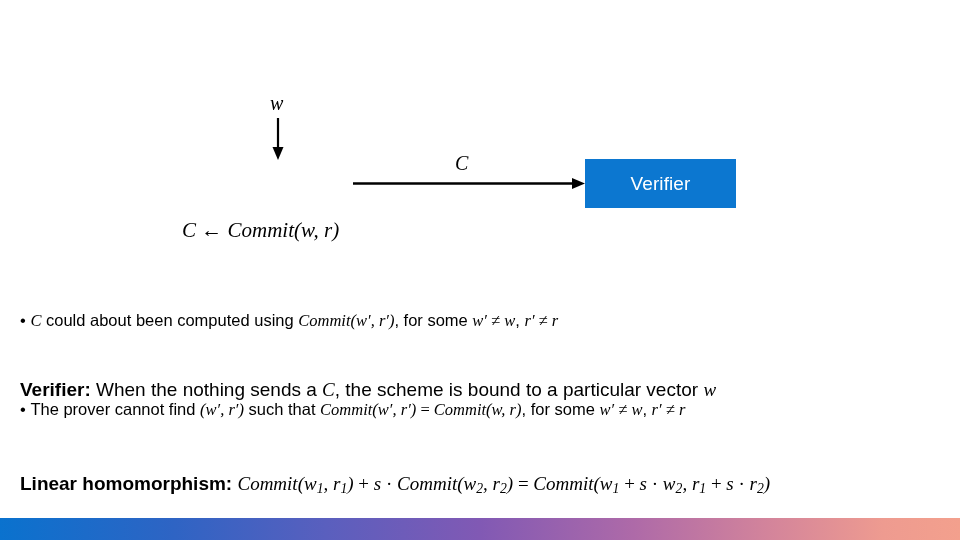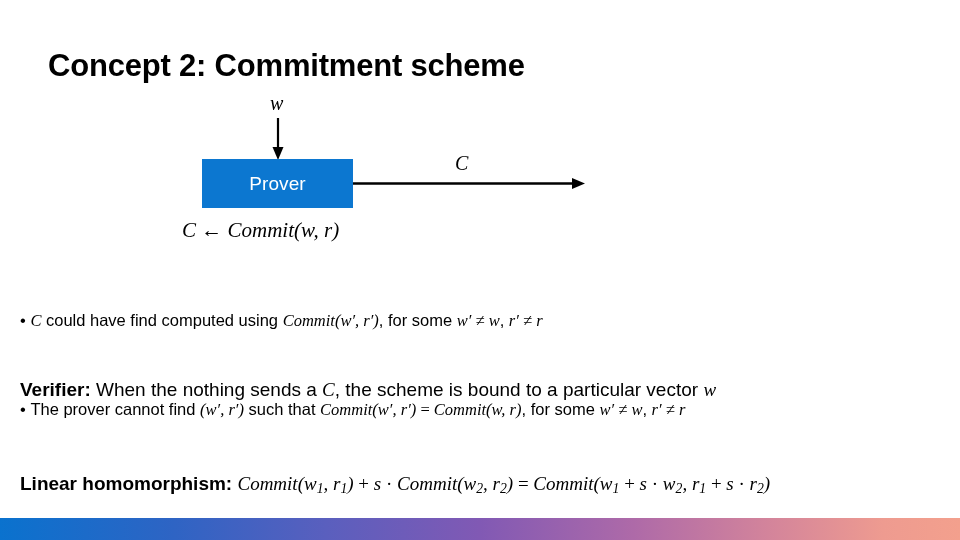--- a/index.html
+++ b/index.html
@@ -124,49 +124,48 @@
       #D3849B 80%,
       #EE9B90 92%,
       #F3A08D 100%);
   }
 </style>
 </head>
 <body>
 
 <div class="slide">
 
-  <div class="slide-title">Concept 2: Commitment scheme</div>
 
   <div class="diagram">
 
     <svg class="arrow-svg" viewBox="0 0 960 260">
 
       <line x1="278" y1="118" x2="278" y2="152" stroke="#000000" stroke-width="2.2"></line>
       <polygon points="278,160 272.5,147 283.5,147" fill="#000000"></polygon>
 
       <line x1="353" y1="183.5" x2="577" y2="183.5" stroke="#000000" stroke-width="2.4"></line>
       <polygon points="585,183.5 572,178 572,189" fill="#000000"></polygon>
     </svg>
 
-    <div class="node-box node-prover">
-      <span>Prover</span>
+
+    <div class="node-box node-verifier">
+      <span>Verifier</span>
     </div>
-
 
     <div class="lbl lbl-w">w</div>
     <div class="lbl lbl-c">C</div>
 
     <div class="formula-commit">
       <span class="mth">C</span><span class="opr">&nbsp;</span><span class="opr">←</span><span class="opr">&nbsp;</span><span class="mth">Commit</span><span class="mth">(w, r)</span>
     </div>
   </div>
 
 
   <div class="body-block row-hiding-b line-bullet">
-    <span>•</span><span>&nbsp;</span><span class="mth">C</span><span> could have find computed using </span><span class="mth">Commit</span><span class="mth">(w′, r′)</span><span>, for some </span><span class="mth">w′ ≠ w</span><span>, </span><span class="mth">r′ ≠ r</span>
+    <span>•</span><span>&nbsp;</span><span class="mth">C</span><span> could about been computed using </span><span class="mth">Commit</span><span class="mth">(w′, r′)</span><span>, for some </span><span class="mth">w′ ≠ w</span><span>, </span><span class="mth">r′ ≠ r</span>
   </div>
 
   <div class="body-block row-binding line-main">
     <span class="lead">Verifier:</span><span> When the nothing sends a </span><span class="mth">C</span><span>, the scheme is bound to a particular vector </span><span class="mth">w</span>
   </div>
 
   <div class="body-block row-binding-b line-bullet">
     <span>•</span><span>&nbsp;</span><span>The prover cannot find </span><span class="mth">(w′, r′)</span><span> such that </span><span class="mth">Commit</span><span class="mth">(w′, r′)</span><span class="opr"> = </span><span class="mth">Commit</span><span class="mth">(w, r)</span><span>, for some </span><span class="mth">w′ ≠ w</span><span>, </span><span class="mth">r′ ≠ r</span>
   </div>
 

